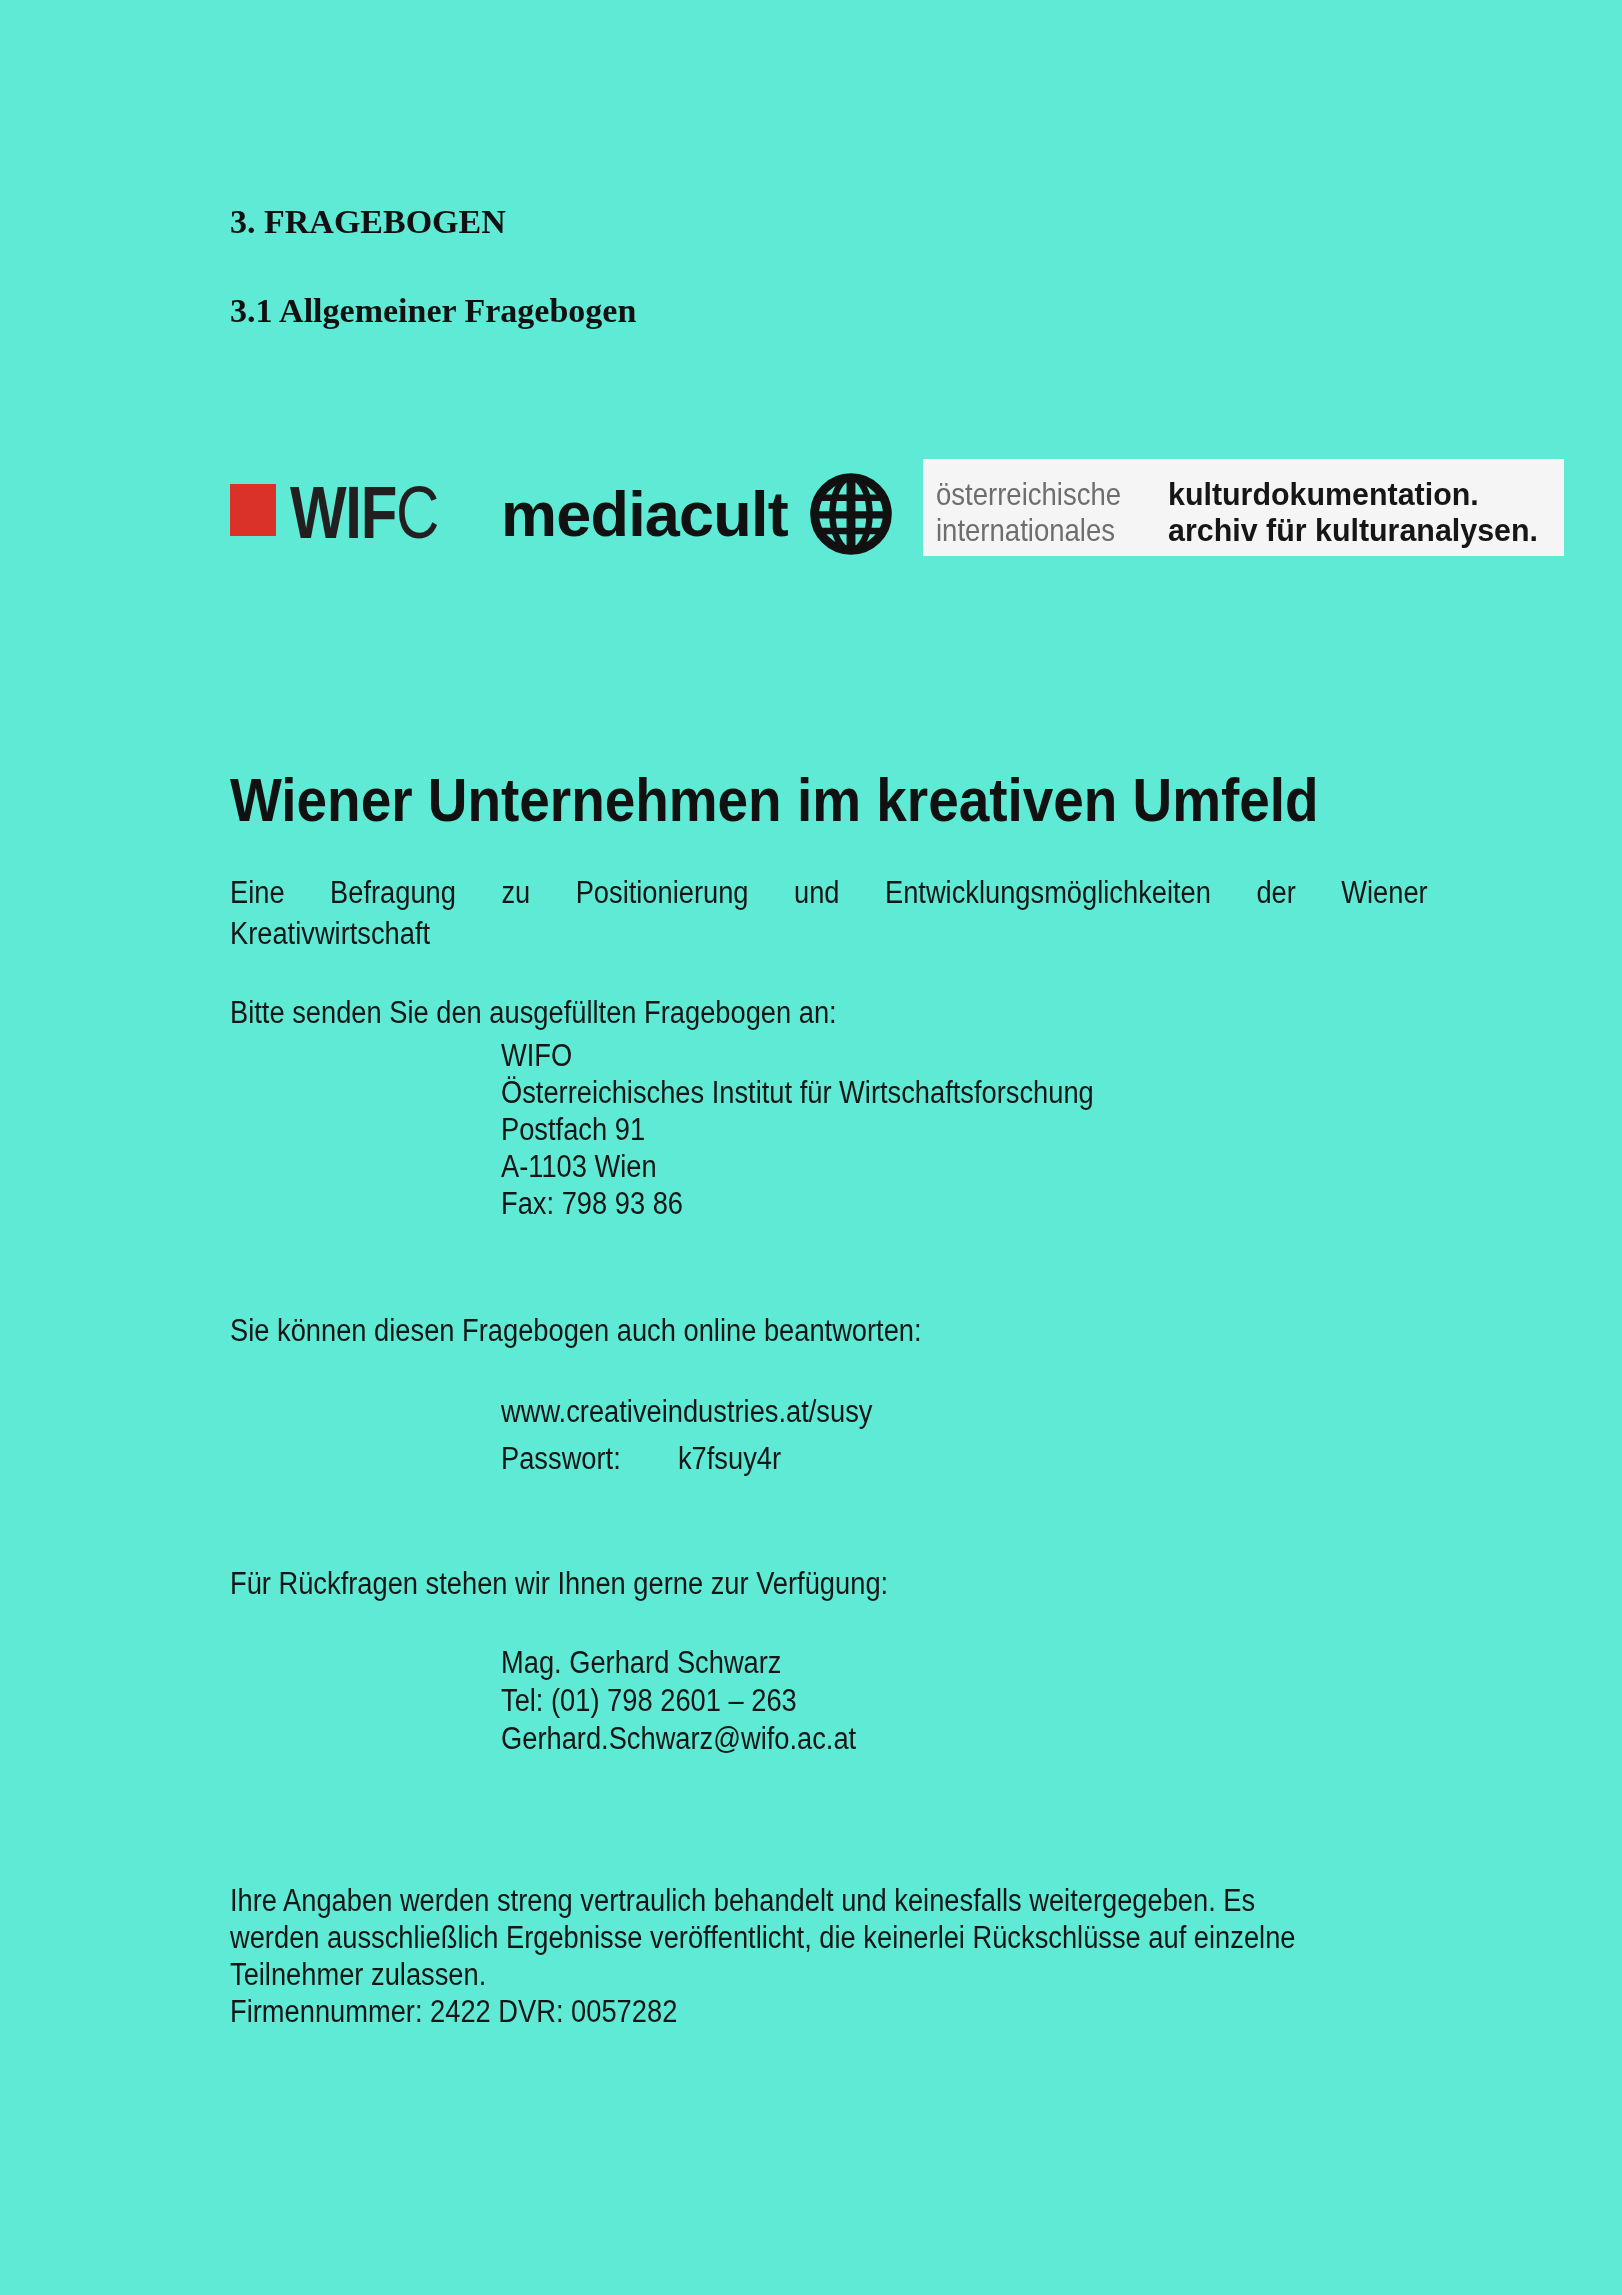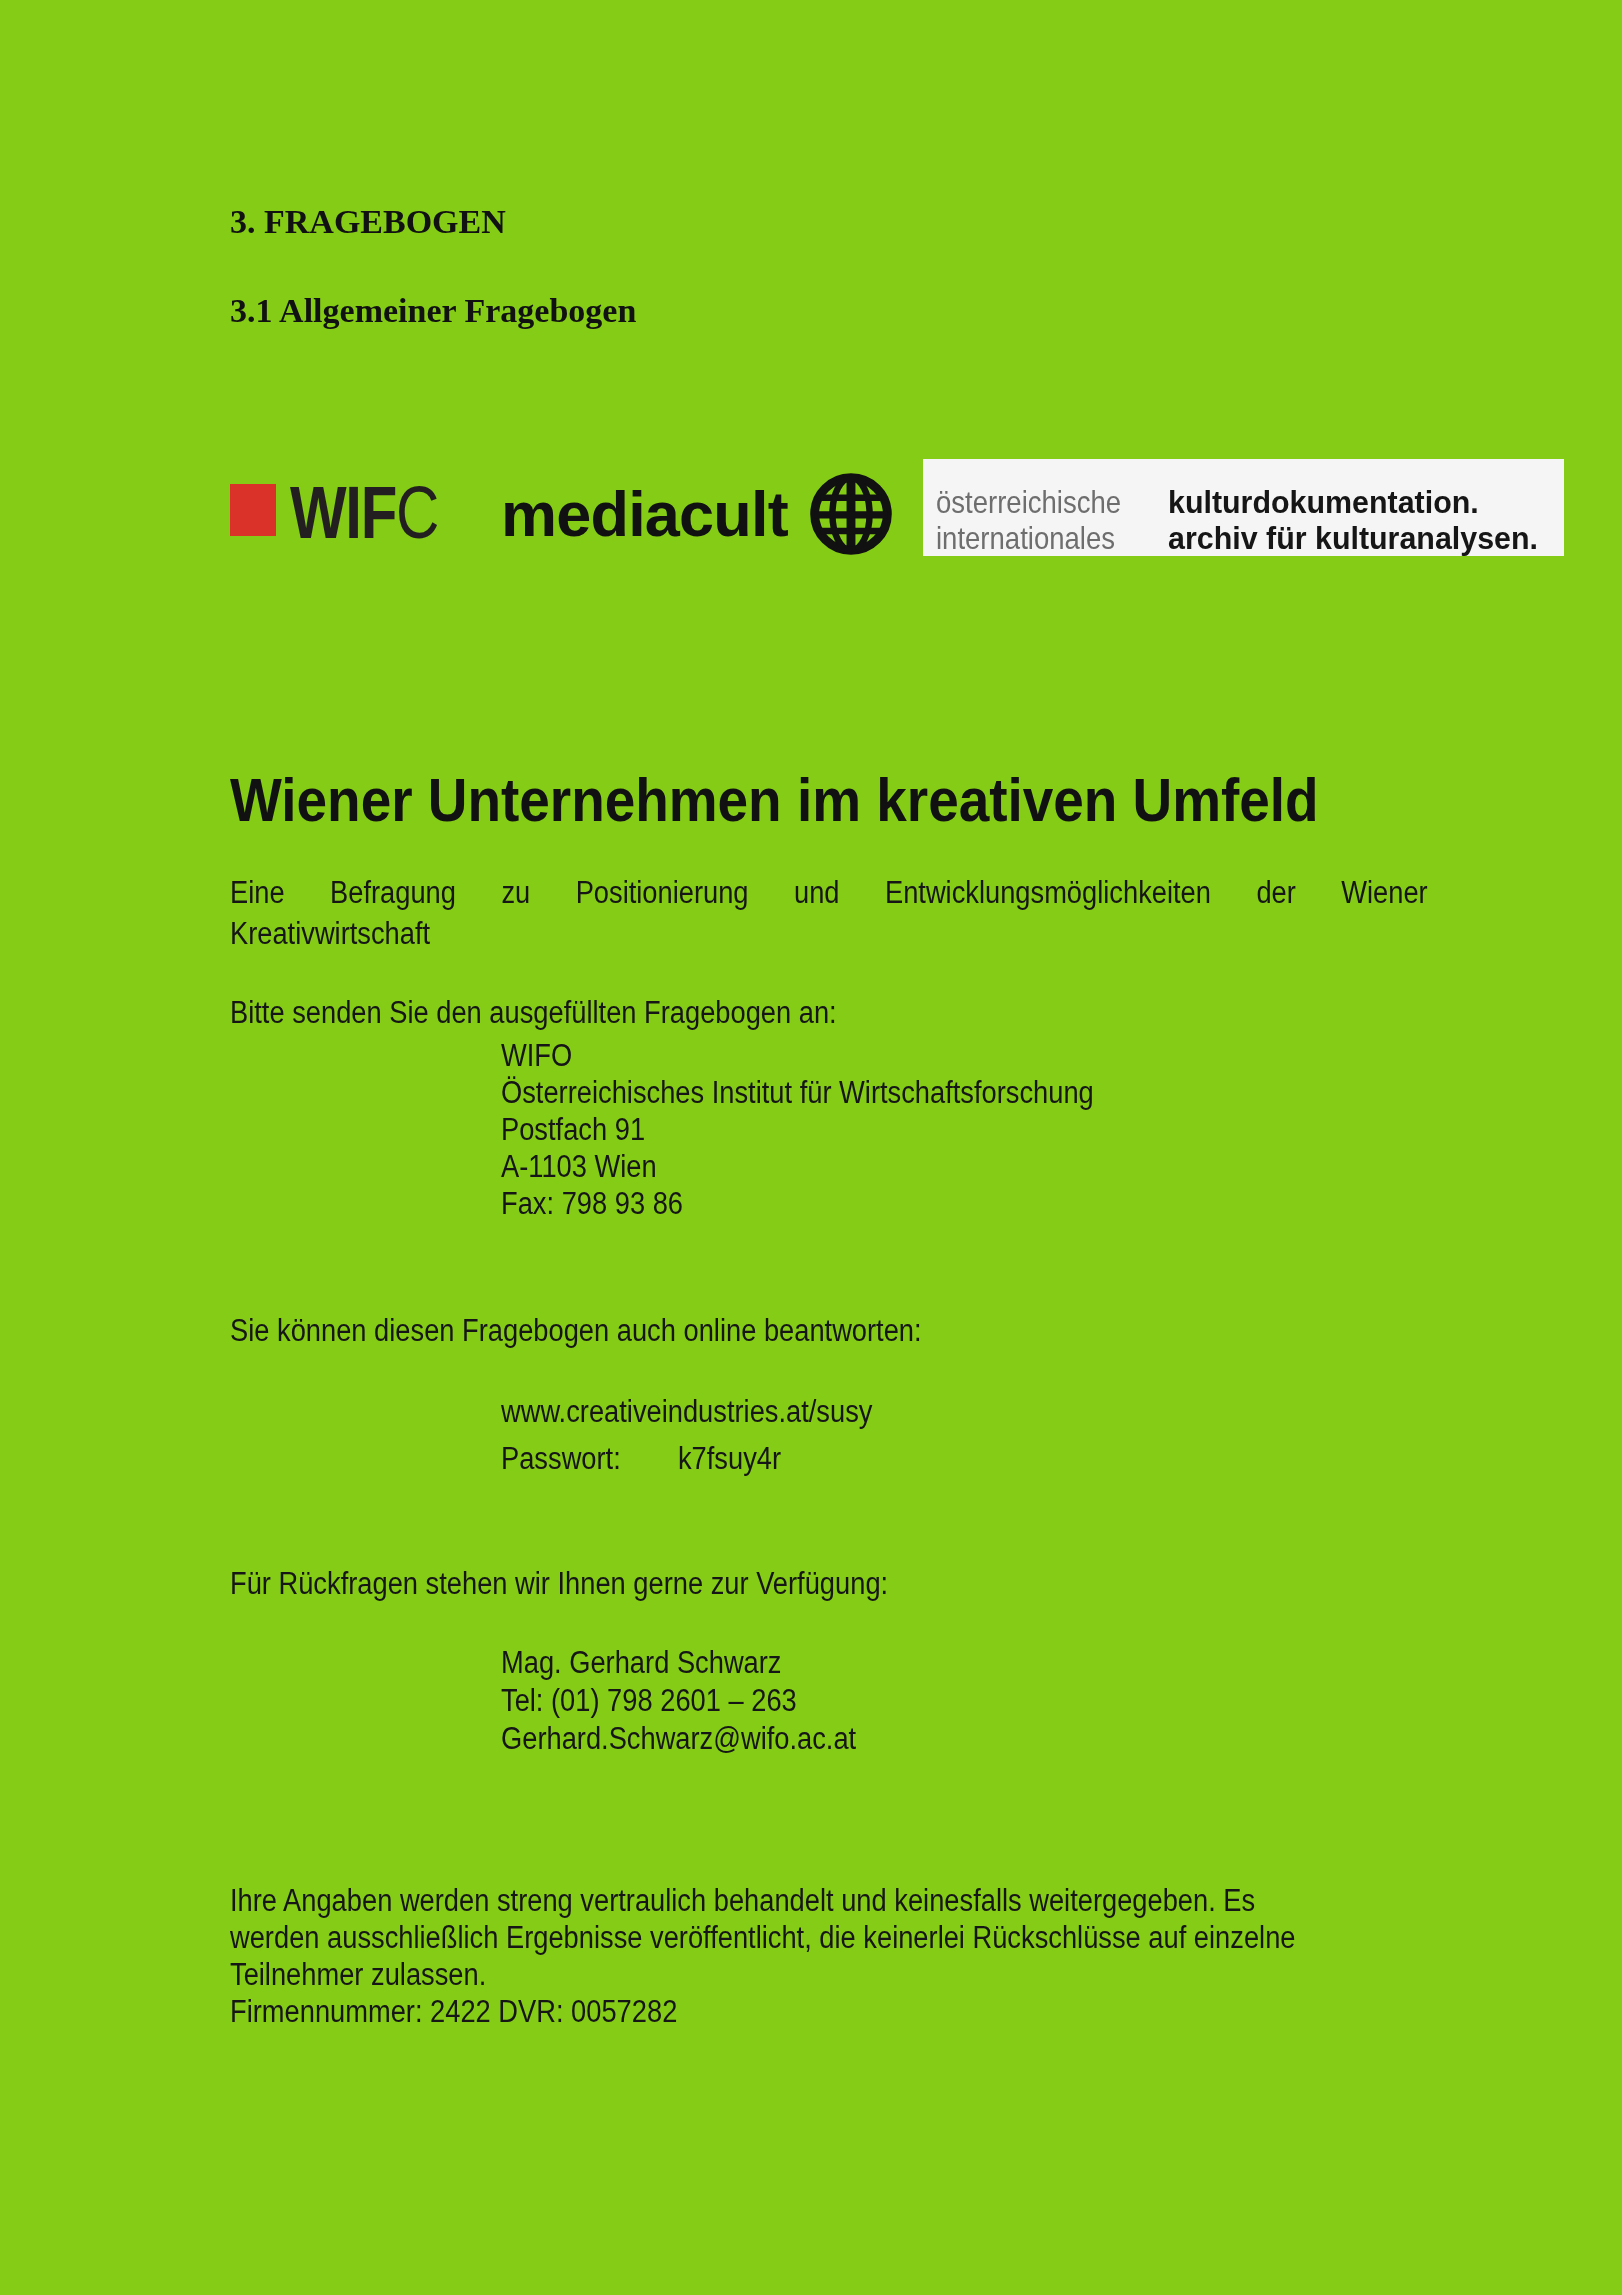--- a/index.html
+++ b/index.html
@@ -1,41 +1,41 @@
 <!DOCTYPE html>
 <html style="font-size:13px"><head>
 <meta charset="utf-8">
 <style>
   html,body{margin:0;padding:0;background:#888;}
   .page{
     position:relative;
     width:1622px;height:2295px;
     margin:0 auto;
-    background:#84cc16;
+    background:#5eead4;
     color:#161616;
     font-family:"Liberation Sans", sans-serif;
     overflow:hidden;
   }
   .abs{position:absolute;}
   .serif{font-family:"Liberation Serif", serif;}
   .nw{white-space:nowrap;}
   .cx{transform:scaleX(0.88);transform-origin:0 0;}
 
   .h-sec{left:230px;font-size:34px;line-height:36px;font-weight:bold;color:#111;}
 
   
   .wifo-square{left:230px;top:484px;width:46px;height:52px;background:#da3128;}
   .wifo-text{left:290px;top:475px;font-size:75px;line-height:75px;font-weight:bold;
              color:#231f20;transform:scaleX(0.8);transform-origin:0 0;letter-spacing:-1.6px;}
   .wifo-ring{font-weight:400;}
   .mediacult{left:501px;top:481px;font-size:63px;line-height:67px;font-weight:bold;
              color:#111;letter-spacing:-0.8px;}
   .globe{left:809px;top:472px;width:84px;height:84px;}
   .kultur-block{left:923px;top:459px;width:641px;height:97px;background:#f5f5f5;
-                display:flex;align-items:flex-end;}
+                display:flex;align-items:center;}
   .kb-left{margin:9.7px 0 0 13px;width:217px;color:#6e6e6e;font-size:32px;line-height:36px;
            transform:scaleX(0.86);transform-origin:0 0;}
   .kb-divider{width:5.7px;background:#3d3d3d;}
   .kb-right{margin:9.7px 0 0 9.7px;color:#161616;font-size:32px;line-height:36px;font-weight:bold;
             transform:scaleX(0.95);transform-origin:0 0;white-space:nowrap;}
 
   .doc-title{left:230px;top:769px;font-size:61px;line-height:62px;font-weight:bold;color:#111;
              transform:scaleX(0.9);transform-origin:0 0;white-space:nowrap;}
 
   .body-text{font-size:31px;line-height:37px;color:#161616;}

